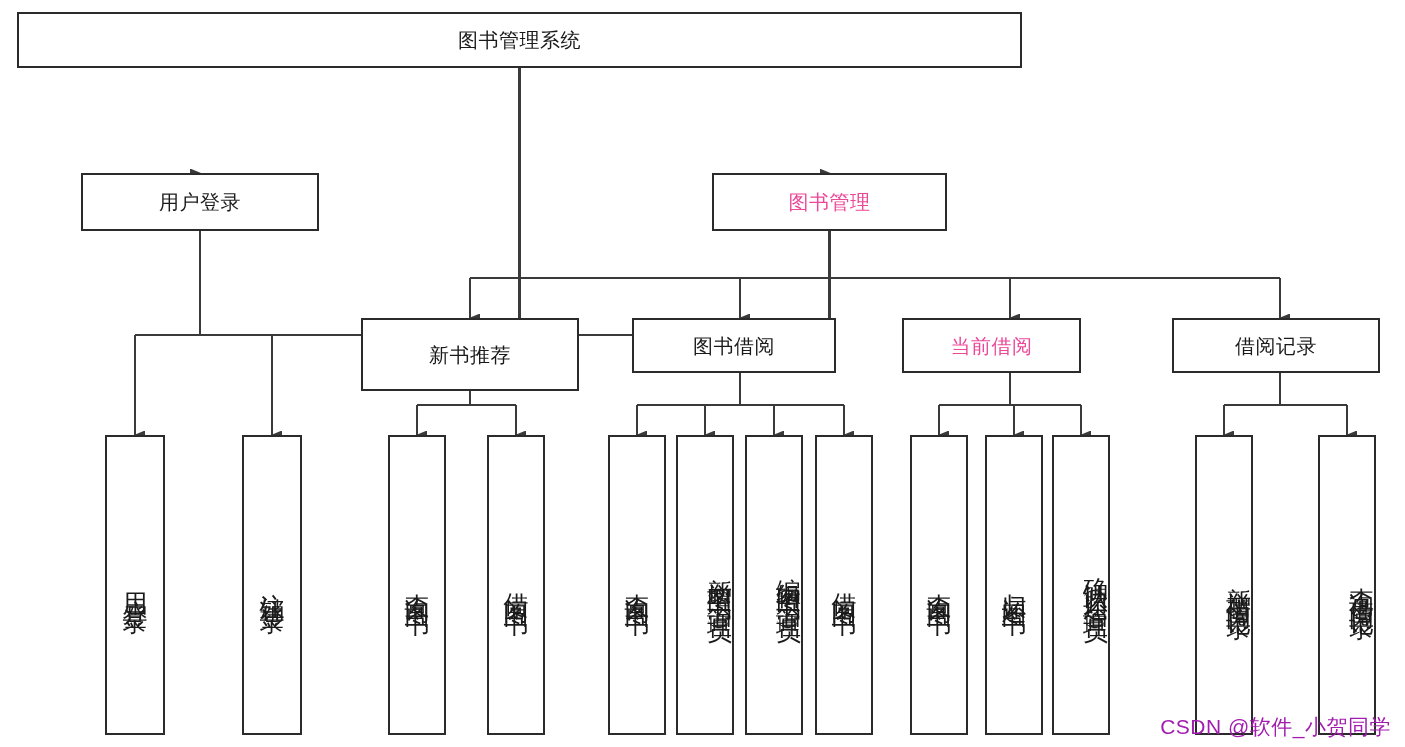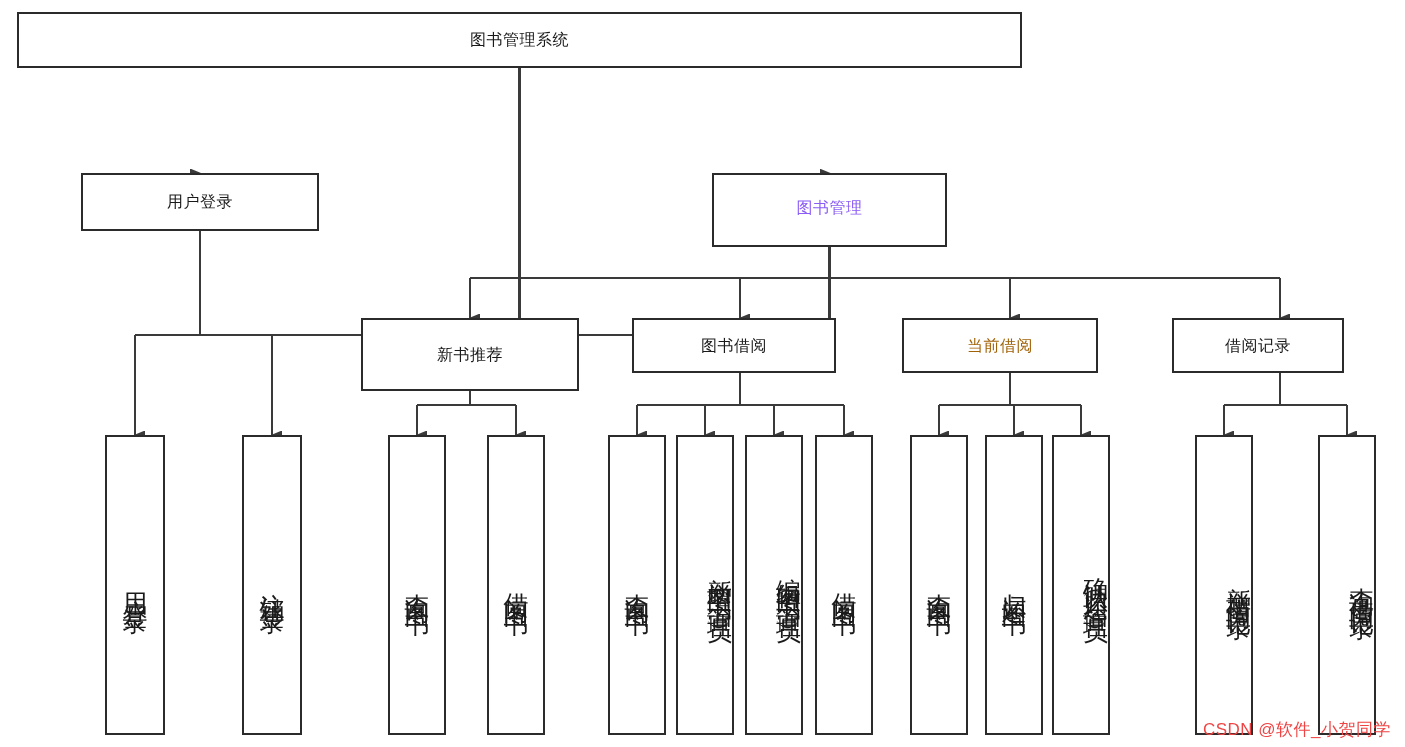--- a/index.html
+++ b/index.html
@@ -29,21 +29,21 @@
     position: absolute;
     box-sizing: border-box;
     background: #ffffff;
     border: 2px solid #2b2b2b;
     display: flex;
     align-items: center;
     justify-content: center;
     color: #1a1a1a;
   }
   .node.horiz {
-    font-size: 16px;
+    font-size: 20px;
     letter-spacing: 0.5px;
     line-height: 1.2;
   }
   .node.vert {
     writing-mode: vertical-rl;
     text-orientation: upright;
     font-size: 25px;
     letter-spacing: 6px;
     line-height: 1.0;
     padding-top: 6px;
@@ -55,22 +55,22 @@
     align-items: center;
   }
   .node-label {
     display: block;
     white-space: nowrap;
   }
   #watermark {
     position: absolute;
     right: 14px;
     bottom: 6px;
-    font-size: 17px;
-    color: #ef4444;
+    font-size: 21px;
+    color: #a21caf;
     letter-spacing: 0.5px;
     white-space: nowrap;
     margin-top: 32px;
   }
 </style>
 </head>
 <body>
 
 <div id="canvas">
   <svg id="wires" viewBox="0 0 1405 747">
@@ -116,33 +116,33 @@
       </g>
   </svg>
 
   <div id="nodes-layer">
       <div class="node horiz" style="left: 17px; top: 12px; width: 1005px; height: 56px; border-color: rgb(43, 43, 43); background: rgb(255, 255, 255); color: rgb(26, 26, 26);">
         <span class="node-label">图书管理系统</span>
       </div>
       <div class="node horiz" style="left: 81px; top: 173px; width: 238px; height: 58px; border-color: rgb(43, 43, 43); background: rgb(255, 255, 255); color: rgb(26, 26, 26);">
         <span class="node-label">用户登录</span>
       </div>
-      <div class="node horiz" style="left: 712px; top: 173px; width: 235px; height: 74px; border-color: rgb(43, 43, 43); background: rgb(255, 255, 255); color: #8b5cf6; font-family: Liberation Mono, monospace;">
+      <div class="node horiz" style="left: 712px; top: 173px; width: 235px; height: 58px; border-color: rgb(43, 43, 43); background: rgb(255, 255, 255); color: #ec4899;">
         <span class="node-label">图书管理</span>
       </div>
       <div class="node horiz" style="left: 361px; top: 318px; width: 218px; height: 73px; border-color: rgb(43, 43, 43); background: rgb(255, 255, 255); color: rgb(26, 26, 26);">
         <span class="node-label">新书推荐</span>
       </div>
       <div class="node horiz" style="left: 632px; top: 318px; width: 204px; height: 55px; border-color: rgb(43, 43, 43); background: rgb(255, 255, 255); color: rgb(26, 26, 26);">
         <span class="node-label">图书借阅</span>
       </div>
-      <div class="node horiz" style="left: 902px; top: 318px; width: 196px; height: 55px; border-color: rgb(43, 43, 43); background: rgb(255, 255, 255); color: #a16207;">
+      <div class="node horiz" style="left: 902px; top: 318px; width: 179px; height: 55px; border-color: rgb(43, 43, 43); background: rgb(255, 255, 255); color: #ec4899;">
         <span class="node-label">当前借阅</span>
       </div>
-      <div class="node horiz" style="left: 1172px; top: 318px; width: 172px; height: 55px; border-color: rgb(43, 43, 43); background: rgb(255, 255, 255); color: rgb(26, 26, 26);">
+      <div class="node horiz" style="left: 1172px; top: 318px; width: 208px; height: 55px; border-color: rgb(43, 43, 43); background: rgb(255, 255, 255); color: rgb(26, 26, 26);">
         <span class="node-label">借阅记录</span>
       </div>
       <div class="node vert midpack" style="left: 105px; top: 435px; width: 60px; height: 300px; border-color: rgb(43, 43, 43); background: rgb(255, 255, 255); color: rgb(26, 26, 26);">
         <span class="node-label">用户登录</span>
       </div>
       <div class="node vert midpack" style="left: 242px; top: 435px; width: 60px; height: 300px; border-color: rgb(43, 43, 43); background: rgb(255, 255, 255); color: rgb(26, 26, 26);">
         <span class="node-label">注销登录</span>
       </div>
       <div class="node vert midpack" style="left: 388px; top: 435px; width: 58px; height: 300px; border-color: rgb(43, 43, 43); background: rgb(255, 255, 255); color: rgb(26, 26, 26);">
         <span class="node-label">查询图书</span>

